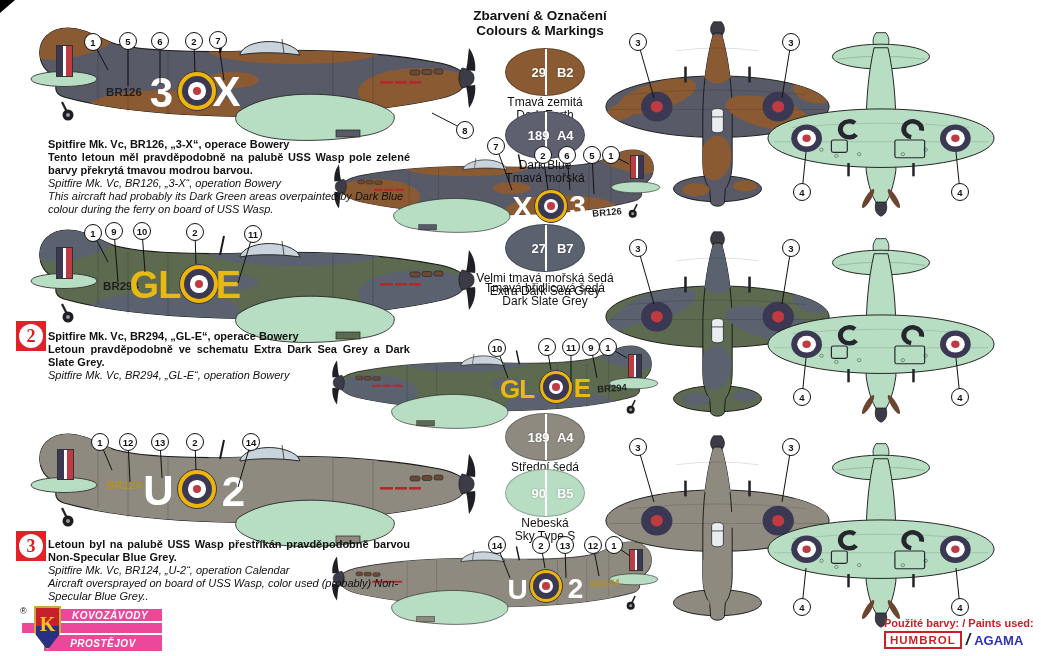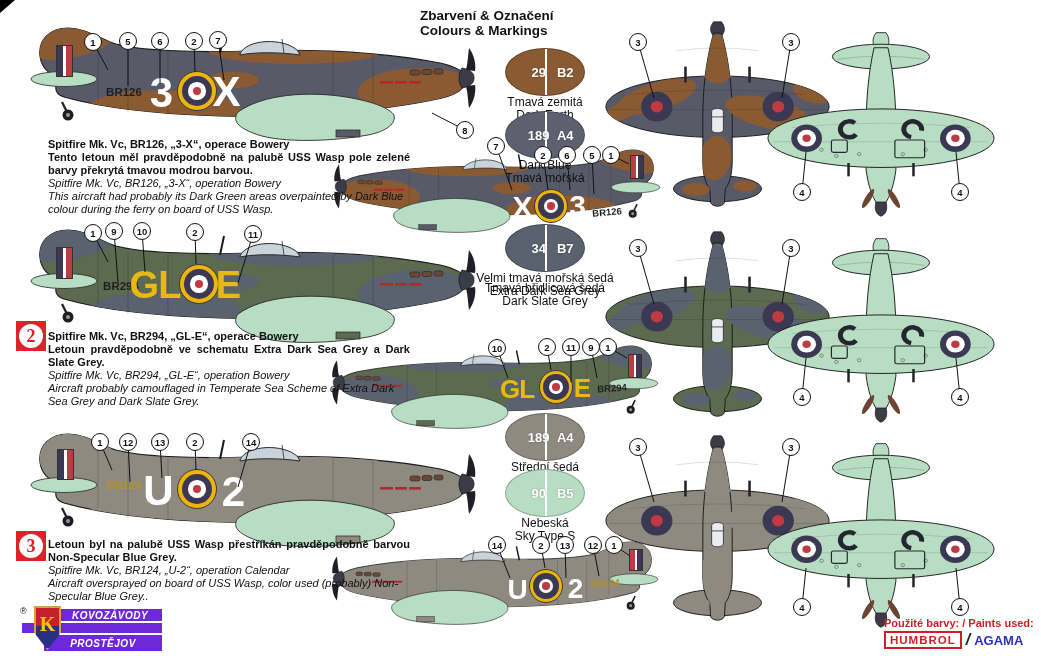--- a/index.html
+++ b/index.html
@@ -1,21 +1,21 @@
 <!DOCTYPE html>
 <html><head>
 <meta charset="utf-8">
 <style>
   html,body{margin:0;padding:0;background:#e8e8e8;}
   .page{position:relative;width:1041px;height:656px;background:#ffffff;overflow:hidden;
         font-family:"Liberation Sans", sans-serif;color:#111;}
   .corner{position:absolute;left:0;top:0;width:0;height:0;
           border-top:13px solid #000;border-right:15px solid transparent;z-index:6;}
   
-  .title{position:absolute;left:420px;top:8px;width:240px;text-align:left;z-index:3;}
+  .title{position:absolute;left:420px;top:8px;width:240px;text-align:center;z-index:3;}
   .title div{font-weight:bold;font-size:13.5px;line-height:15px;}
   
   .sw{position:absolute;left:470px;width:150px;text-align:center;z-index:3;}
   .sw1{top:48px}.sw2{top:111px}.sw3{top:224px}.sw4{top:279px}.sw5{top:413px}.sw6{top:469px}
   .oval{position:relative;width:78px;height:46px;margin:0 auto;border-radius:50%;border:0.5px solid rgba(0,0,0,.25);}
   .oval .dv{position:absolute;left:50%;top:0;width:1.5px;height:100%;background:#fff;}
   .oval .num{position:absolute;top:50%;transform:translateY(-50%);color:#fff;font-weight:bold;font-size:13px;
              text-shadow:0 0 2px rgba(0,0,0,.35);padding-left:14px;}
   .oval .num.l{left:0;width:48%;text-align:center;}
   .oval .num.r{right:0;width:48%;text-align:center;}
@@ -44,21 +44,21 @@
   .flash div{height:100%;}
   .code{position:absolute;transform:translate(-50%,-50%);font-weight:bold;letter-spacing:-1px;z-index:3;
         font-family:"Liberation Sans", sans-serif;}
   .serial{position:absolute;transform:translate(-50%,-50%);font-weight:bold;z-index:3;white-space:nowrap;}
   .co{position:absolute;width:16px;height:16px;border:1.4px solid #111;background:#fff;border-radius:50%;
       display:flex;align-items:center;justify-content:center;font-size:9.5px;font-weight:600;
       transform:translate(-50%,-50%);z-index:5;}
   #lines{position:absolute;left:0;top:0;z-index:4;pointer-events:none;}
   
   .logo{position:absolute;left:22px;top:609px;width:140px;height:40px;z-index:3;}
-  .lbar{position:absolute;background:#6d28d9;color:#fff;font-weight:bold;font-style:italic;
+  .lbar{position:absolute;background:#ec4899;color:#fff;font-weight:bold;font-style:italic;
         font-size:10px;display:flex;align-items:center;justify-content:center;letter-spacing:.5px;text-align:center;}
   .lbar.t{left:36px;top:0;width:104px;height:12px;}
   .lbar.m{left:0;top:14px;width:140px;height:10px;}
   .lbar.bt{left:22px;top:26px;width:118px;height:16px;}
   .shield{position:absolute;left:12px;top:-3px;width:27px;height:44px;z-index:2;
           clip-path:polygon(0 0,100% 0,100% 60%,50% 100%,0 60%);
           background:linear-gradient(#c8202a 0 45%, #283083 45% 100%);
           border:2px solid #caa83a;box-sizing:border-box;display:flex;justify-content:center;}
   .shield .k{color:#f5c517;font-weight:bold;font-size:20px;line-height:32px;
              font-family:"Liberation Serif", serif;}
@@ -98,21 +98,21 @@
         <div class="dv"></div>
       <span class="num l">189</span>
       <span class="num r">A4</span>
     </div>
     <div class="lab">Dark Blue</div>
     <div class="lab">Tmavá mořská</div>
   </div>
   <div class="sw sw3">
     <div class="oval" style="background: rgb(89, 98, 110);">
         <div class="dv"></div>
-      <span class="num l">34</span>
+      <span class="num l">27</span>
       <span class="num r">B7</span>
     </div>
     <div class="lab">Velmi tmavá mořská šedá</div>
     <div class="lab">Extra Dark Sea Grey</div>
   </div>
   <div class="sw sw4">
     <div class="lab">Tmavá břidlicová šedá</div>
     <div class="lab">Dark Slate Grey</div>
   </div>
   <div class="sw sw5">
@@ -140,21 +140,20 @@
     <div class="i">Spitfire Mk. Vc, BR126, „3-X“, operation Bowery</div>
     <div class="i">This aircraft had probably its Dark Green areas overpainted by Dark Blue colour during the ferry on board of USS Wasp.</div>
   </div>
   <div class="badge bdg2">
     <div class="c">2</div>
   </div>
   <div class="tb tb2">
     <div class="b">Spitfire Mk. Vc, BR294, „GL-E“, operace Bowery</div>
     <div class="b just">Letoun pravděpodobně ve schematu Extra Dark Sea Grey a Dark Slate Grey.</div>
     <div class="i">Spitfire Mk. Vc, BR294, „GL-E“, operation Bowery</div>
-    <div class="i">Aircraft probably camouflaged in Temperate Sea Scheme of Extra Dark Sea Grey and Dark Slate Grey.</div>
   </div>
   <div class="badge bdg3">
     <div class="c">3</div>
   </div>
   <div class="tb tb3">
     <div class="b just">Letoun byl na palubě USS Wasp přestříkán pravděpodobně barvou Non-Specular Blue Grey.</div>
     <div class="i">Spitfire Mk. Vc, BR124, „U-2“, operation Calendar</div>
     <div class="i">Aircraft oversprayed on board of USS Wasp, color used (probably) Non-Specular Blue Grey..</div>
   </div>
 

